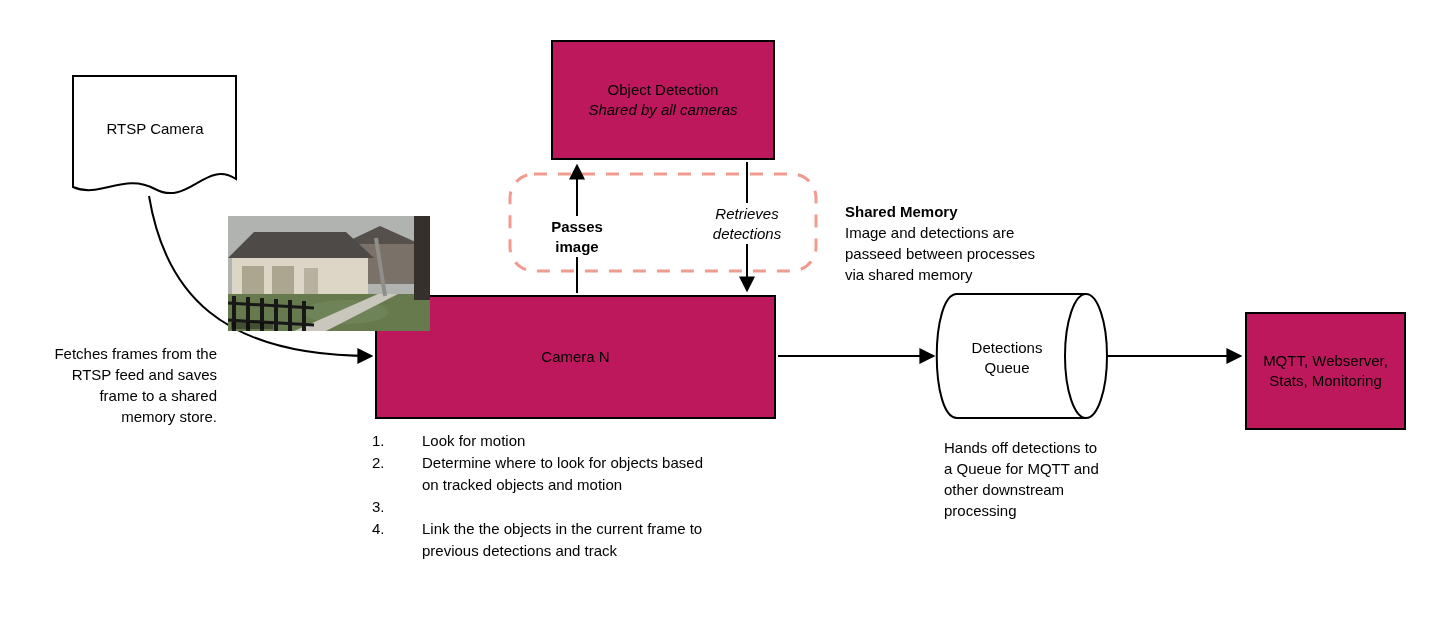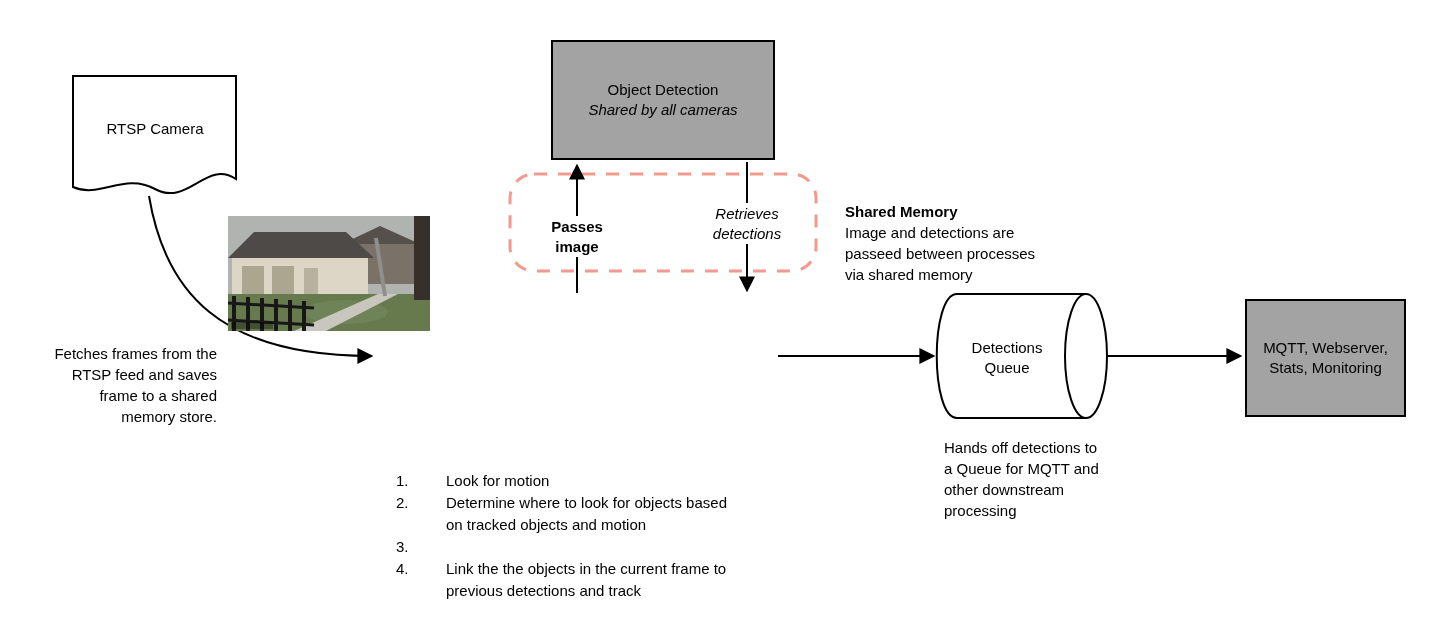--- a/index.html
+++ b/index.html
@@ -17,33 +17,33 @@
 
   svg.layer {
     position: absolute;
     left: 0; top: 0;
     z-index: 2;
   }
 
   
   .node {
     position: absolute;
-    background: #a3a3a3;
+    background: #be185d;
     border: 2px solid #000;
     display: flex;
     flex-direction: column;
     align-items: center;
     justify-content: center;
     text-align: center;
     line-height: 1.32;
     z-index: 3;
   }
   .object-detection { left: 551px; top: 40px;  width: 224px; height: 120px; }
   .camera-n         { left: 375px; top: 295px; width: 401px; height: 124px; }
-  .mqtt             { left: 1245px; top: 299px; width: 161px; height: 118px; padding: 0 9px; }
+  .mqtt             { left: 1245px; top: 312px; width: 161px; height: 118px; padding: 0 9px; }
   .italic { font-style: italic; }
 
   
   .rtsp-shape { position: absolute; left: 72px; top: 75px; z-index: 2; }
   .rtsp-label {
     position: absolute; left: 72px; top: 120px; width: 166px;
     text-align: center; z-index: 3;
   }
 
   
@@ -65,24 +65,23 @@
 
   
   .note { position: absolute; line-height: 1.4; z-index: 3; }
   .fetch-note  { left: 45px;  top: 343px; width: 172px; text-align: right; }
   .shared-note { left: 845px; top: 158px; width: 196px; margin-top: 43px; }
   .queue-note  { left: 944px; top: 437px; width: 160px; }
   .bold { font-weight: bold; }
 
   
   .steps {
-    position: absolute; left: 396px; top: 430px;
+    position: absolute; left: 372px; top: 430px;
     z-index: 3; line-height: 22px;
     counter-reset: step;
-    margin-top: 40px;
   }
   .step { display: flex; counter-increment: step; }
   .step-num { flex: 0 0 50px; }
   .step-num::before { content: counter(step) "."; }
   .step-text { width: 296px; }
 
   
   .snapshot { position: absolute; left: 228px; top: 216px; z-index: 4; }
 </style>
 </head>
@@ -112,20 +111,23 @@
   <svg class="rtsp-shape" width="166" height="140" viewBox="0 0 166 140">
     <path d="M 1 1 L 164 1 L 164 104 C 134 84 116 132 83 114 C 52 97 28 124 1 112 Z" fill="#ffffff" stroke="#000" stroke-width="2"></path>
   </svg>
   <div class="rtsp-label">RTSP Camera</div>
 
   <div class="node object-detection">
     <div>Object Detection</div>
     <div class="italic">Shared by all cameras</div>
   </div>
 
+  <div class="node camera-n">
+    <div>Camera N</div>
+  </div>
 
   <div class="node mqtt">
     <div>MQTT, Webserver, Stats, Monitoring</div>
   </div>
 
   <div class="queue-label">Detections Queue</div>
 
   <div class="edge-label passes">Passes image</div>
   <div class="edge-label retrieves">Retrieves detections</div>
 

